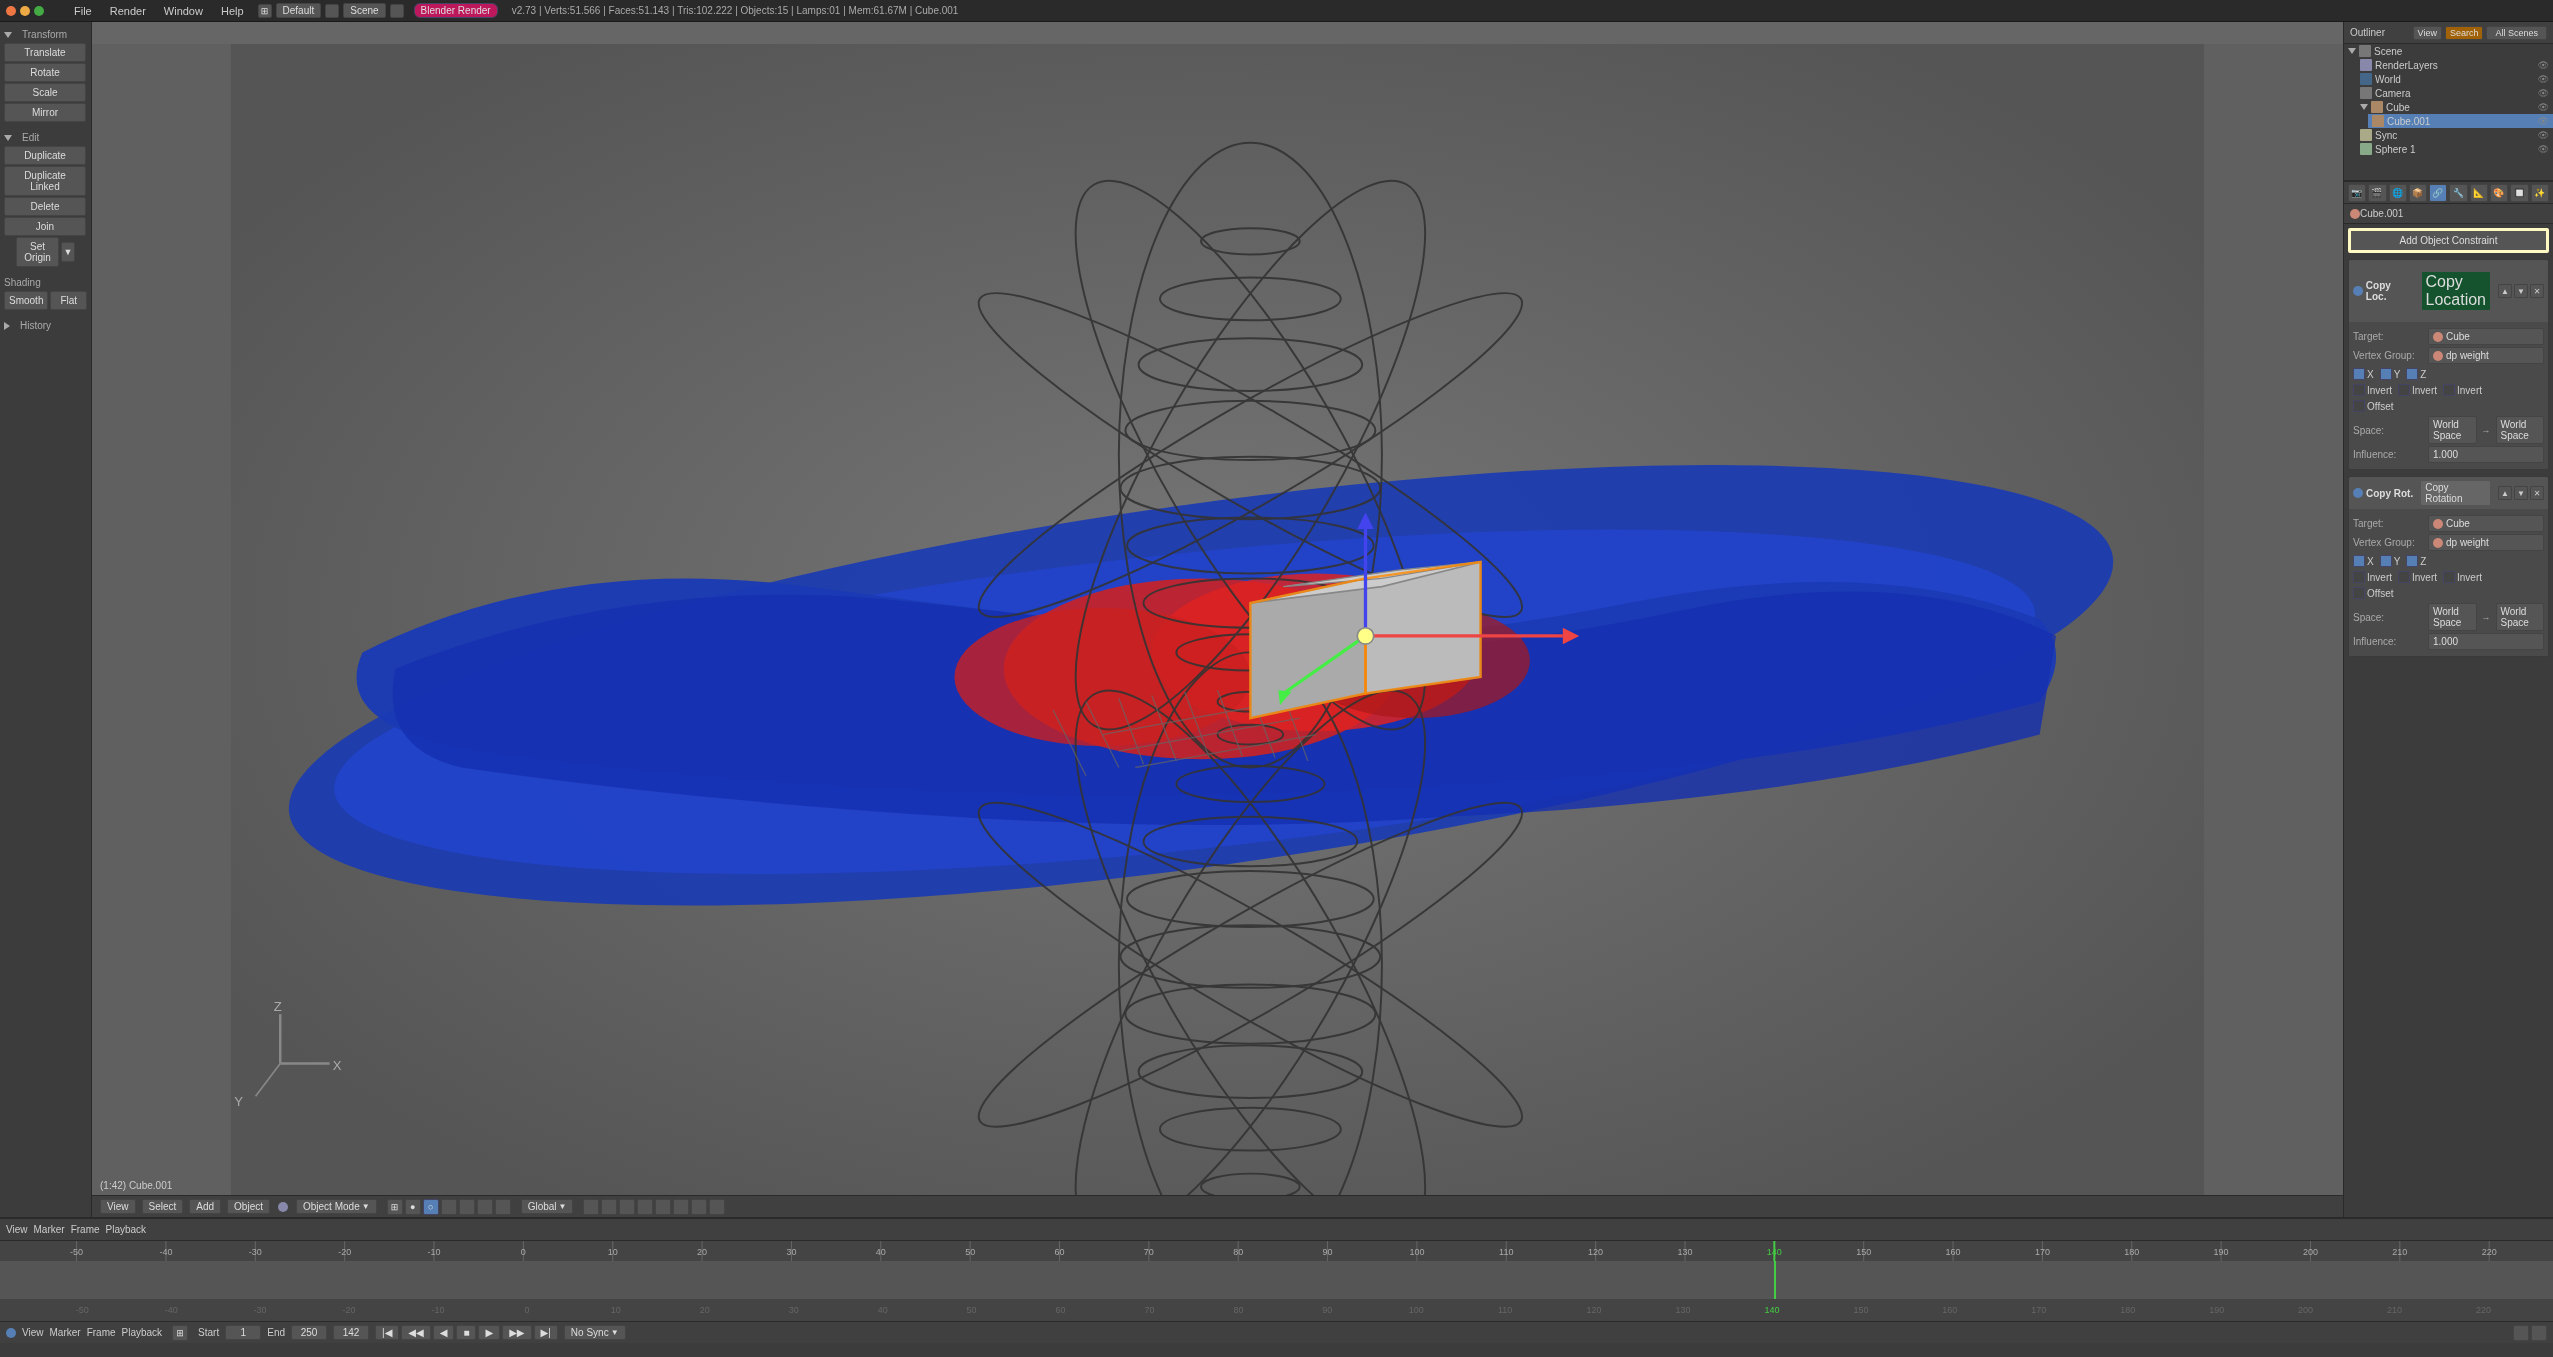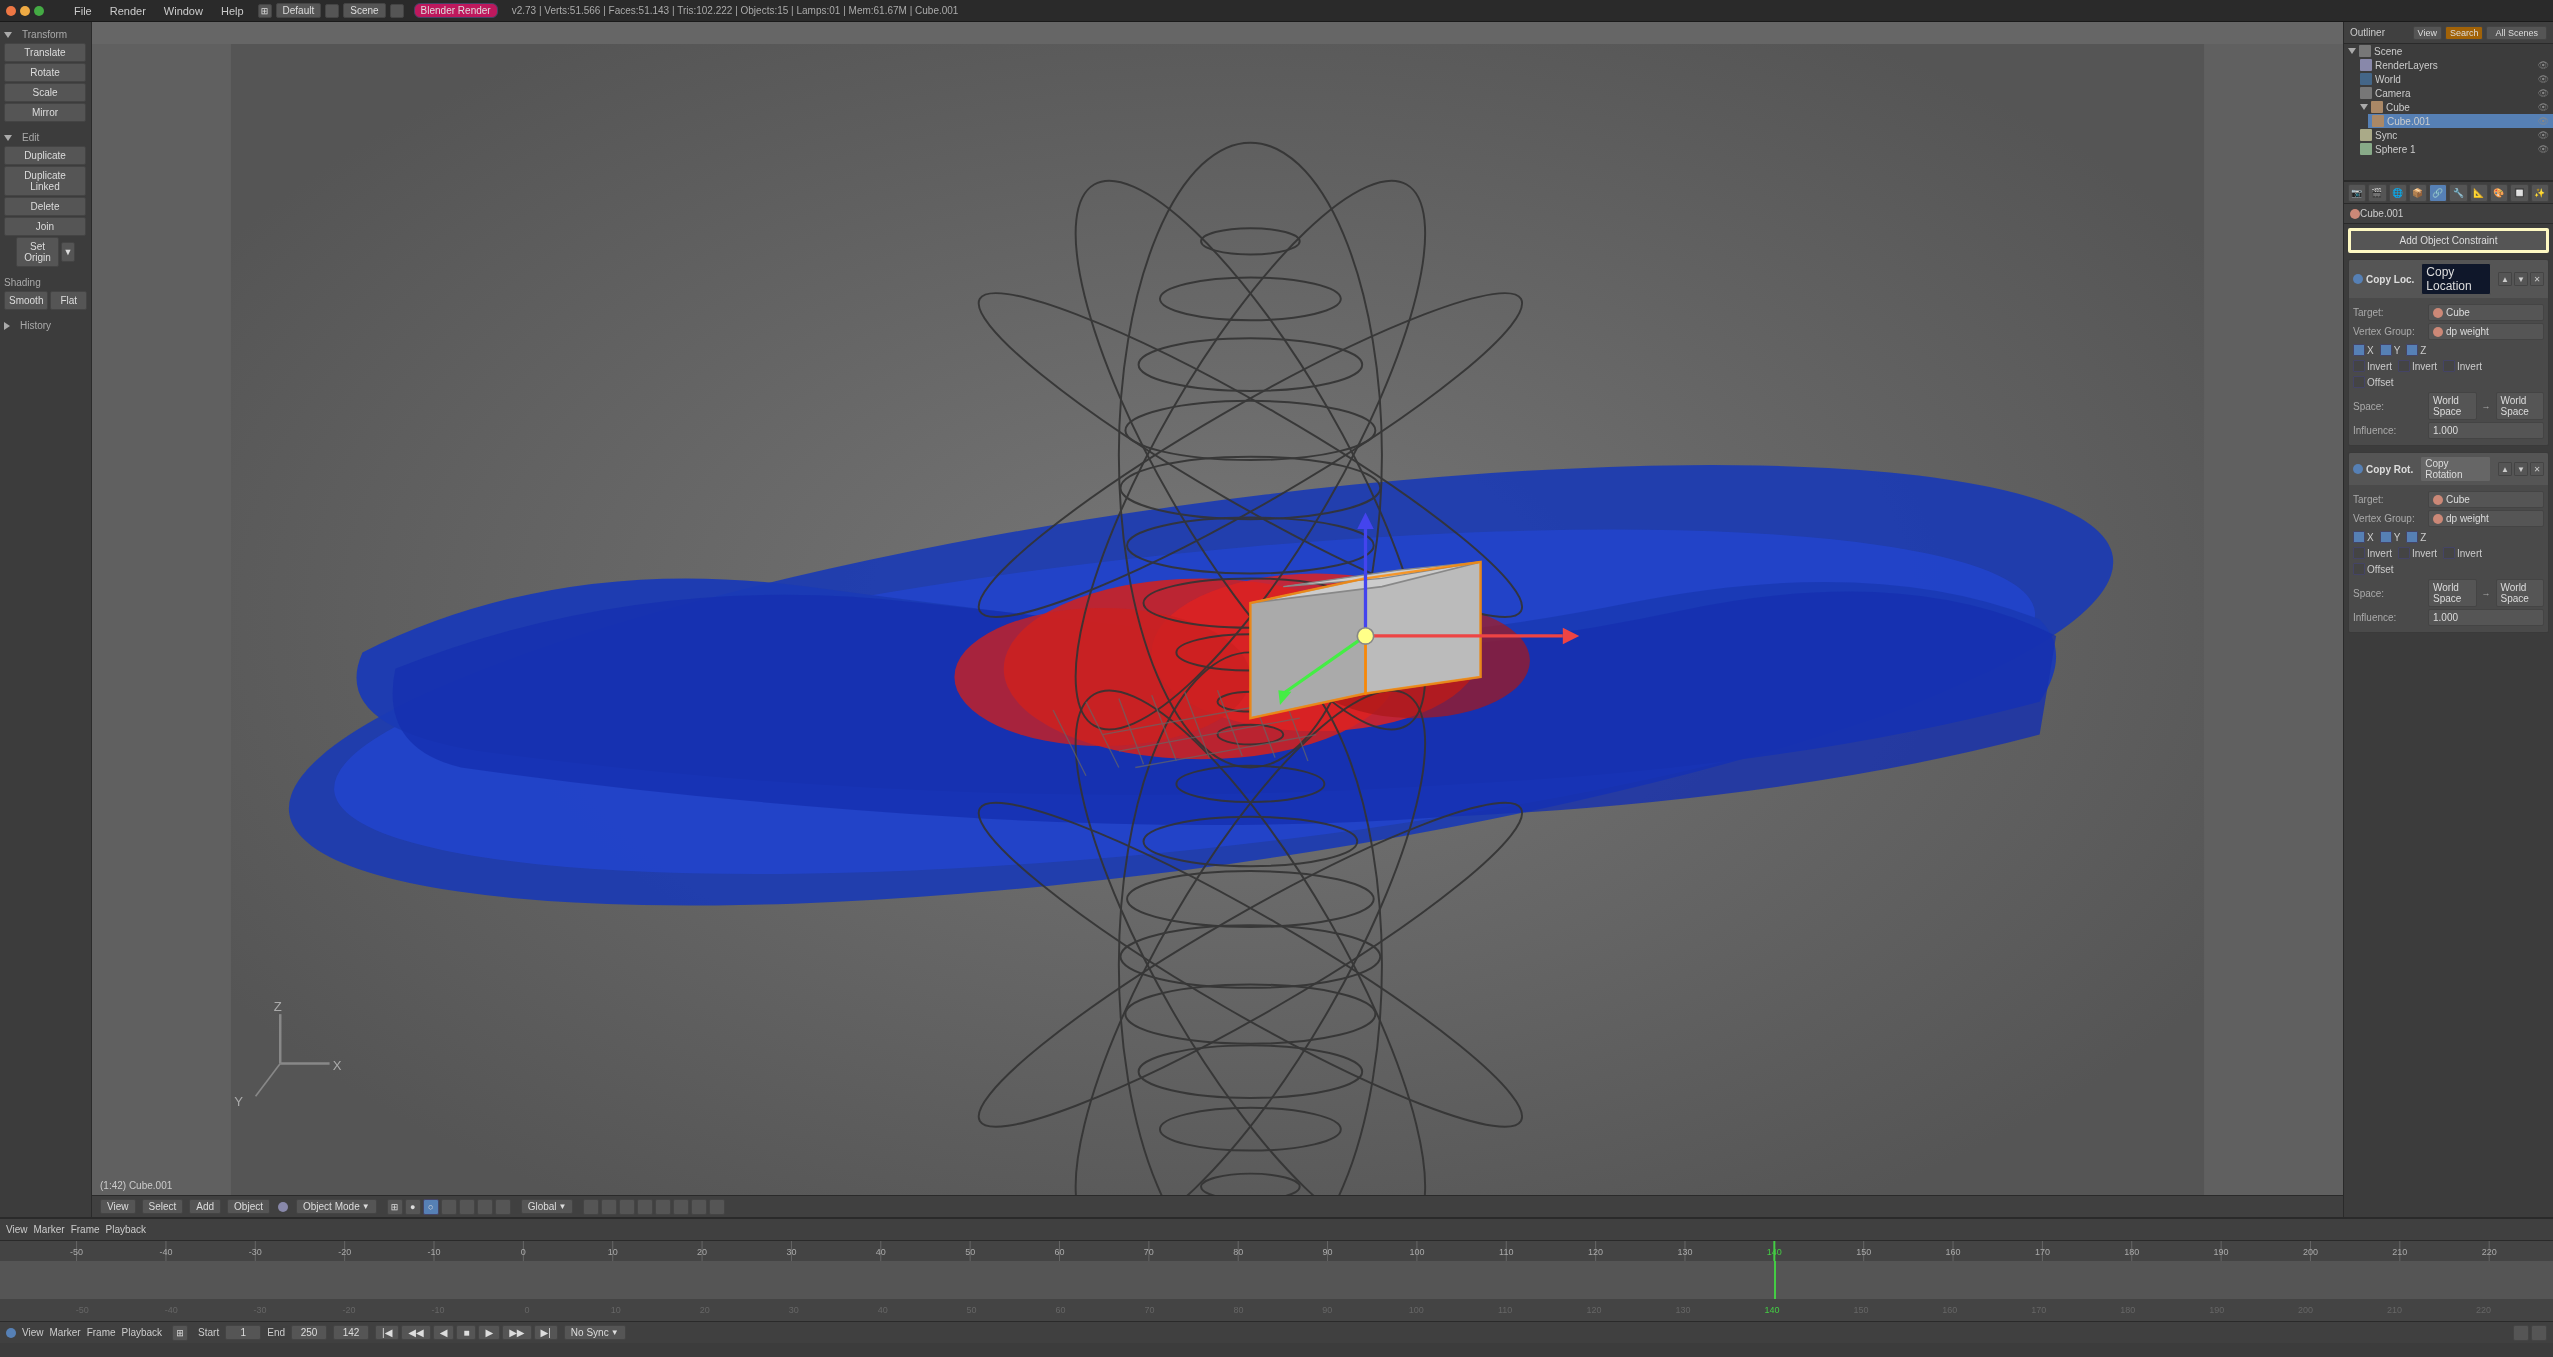--- a/index.html
+++ b/index.html
@@ -872,21 +872,21 @@
     </div>
 
     <div class="constraint-section">
       <button class="constraint-add-btn">Add Object Constraint</button>
 
       
       <div class="constraint-block">
         <div class="constraint-block-header">
           <div style="width:10px;height:10px;background:#5680b5;border-radius:50%;"></div>
           <span class="constraint-block-title">Copy Loc.</span>
-          <div style="flex:1;padding:1px 4px;background:#0f172a;border:1px solid #555;border-radius:2px;font-size:12px;color:#ddd;margin:0 4px;">Copy Location</div>
+          <div style="flex:1;padding:1px 4px;background:#14532d;border:1px solid #555;border-radius:2px;font-size:16px;color:#ddd;margin:8px 4px;">Copy Location</div>
           <div class="constraint-header-icons">
             <div class="small-icon-btn">▲</div>
             <div class="small-icon-btn">▼</div>
             <div class="small-icon-btn">✕</div>
           </div>
         </div>
         <div class="constraint-block-body">
 
           <div class="prop-row">
             <span class="prop-label">Target:</span>

